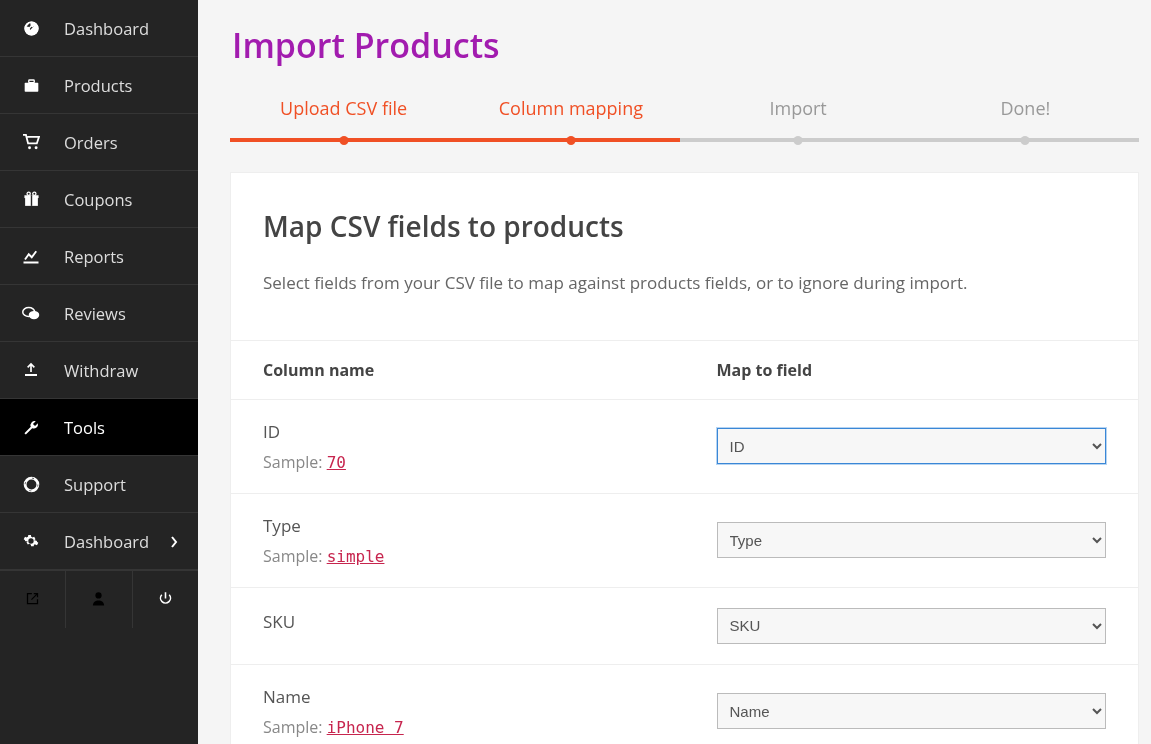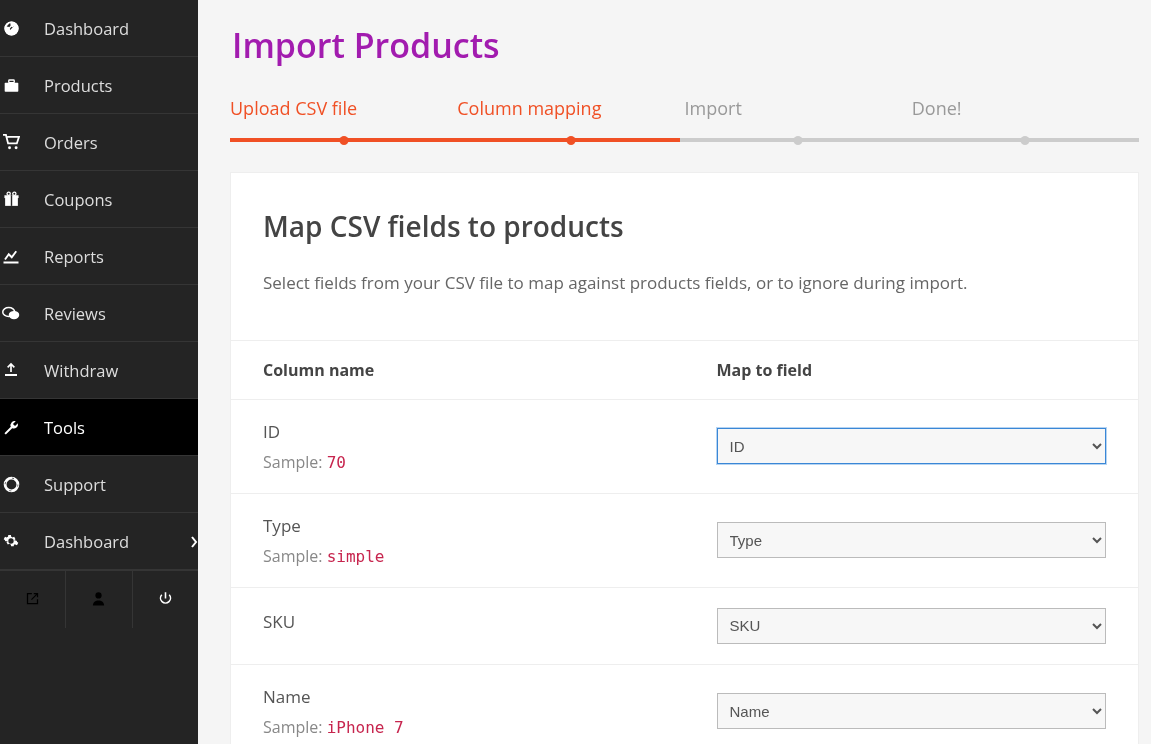--- a/index.html
+++ b/index.html
@@ -1,57 +1,57 @@
 <!DOCTYPE html>
 <html><head>
 <meta charset="utf-8">
 <style>
 * { margin:0; padding:0; box-sizing:border-box; }
 body { font-family:"Open Sans","Segoe UI",Roboto,Arial,sans-serif; background:#f5f5f5; color:#555; width:1151px; height:744px; overflow:hidden; }
 .app { display:flex; height:100%; }
 
 
 .sidebar { width:198px; background:#242424; color:#fff; display:flex; flex-direction:column; }
-.nav-item { display:flex; align-items:center; height:57px; padding:0 0; border-bottom:1px solid #353535; cursor:pointer; font-size:16.5px; color:#ddd; position:relative; }
+.nav-item { display:flex; align-items:center; height:57px; padding:0 20px; border-bottom:1px solid #353535; cursor:pointer; font-size:16.5px; color:#ddd; position:relative; }
 .nav-item.active { background:#000000; color:#fff; }
 .nav-item.active::after { content:""; position:absolute; right:-10px; top:50%; transform:translateY(-50%); width:0; height:0; border-top:10px solid transparent; border-bottom:10px solid transparent; border-right:10px solid #f5f5f5; }
 .nav-item .icon { width:22px; display:flex; justify-content:center; margin-right:22px; }
 .nav-item .chev { margin-left:auto; }
 .nav-item svg { fill:#fff; }
 .bottom-row { display:flex; border-top:1px solid #353535; }
 .bottom-row .sq { flex:1; height:57px; display:flex; align-items:center; justify-content:center; border-right:1px solid #353535; cursor:pointer; }
 .bottom-row .sq:last-child { border-right:none; }
 
 
 .main { flex:1; padding:0 0 0 32px; overflow:auto; }
 .page-title { font-size:34px; font-weight:600; color:#a21caf; margin:22px 0 28px 2px; }
 
 
 .steps { display:flex; position:relative; margin-right:12px; margin-bottom:30px; }
 .track { position:absolute; left:0; right:0; bottom:0; height:4px; background:#ccc; }
 .track-fill { position:absolute; left:0; width:49.5%; bottom:0; height:4px; background:#f05025; }
-.step { flex:1; font-size:18px; color:#999; padding-bottom:22px; position:relative; }
+.step { flex:1; text-align:center; font-size:18px; color:#999; padding-bottom:22px; position:relative; }
 .step.active { color:#f05025; }
 .step::after { content:""; position:absolute; bottom:-3px; left:50%; transform:translateX(-50%); width:9px; height:9px; border-radius:50%; background:#ccc; }
 .step.active::after { background:#f05025; }
 
 
 .card { background:#fff; margin-right:12px; border:1px solid #eee; }
 .card-header { padding:34px 32px 18px 32px; }
 .card-header h2 { font-size:28px; font-weight:600; color:#444; margin-bottom:24px; }
 .card-header p { font-size:17px; color:#666; line-height:1.7; }
 
 
 table { width:100%; border-collapse:collapse;margin-top:24px; }
 th { text-align:left; font-size:16px; font-weight:700; color:#444; padding:18px 32px; border-top:1px solid #eee; border-bottom:1px solid #eee; }
 td { padding:20px 32px; border-bottom:1px solid #eee; vertical-align:middle; }
 td.left { width:50%; }
 .col-name { font-size:17px; color:#555; margin-bottom:8px; }
 .sample { font-size:16px; color:#888; }
-.sample code { font-family:Consolas,Menlo,monospace; color:#c7254e; }
+.sample code { font-family:Consolas,Menlo,monospace; color:#c7254e;text-decoration:underline; }
 select { width:100%; height:36px; padding:0 8px; border:1px solid #bbb; background:#f7f7f7; font-size:15px; color:#555; }
 select.focused { border:1px solid #3a87d6; outline:1px solid #b6d4f2; }
 </style>
 </head>
 <body>
 
 <div class="app">
   <nav class="sidebar" id="sidebar">
       <div class="nav-item">
         <span class="icon">

